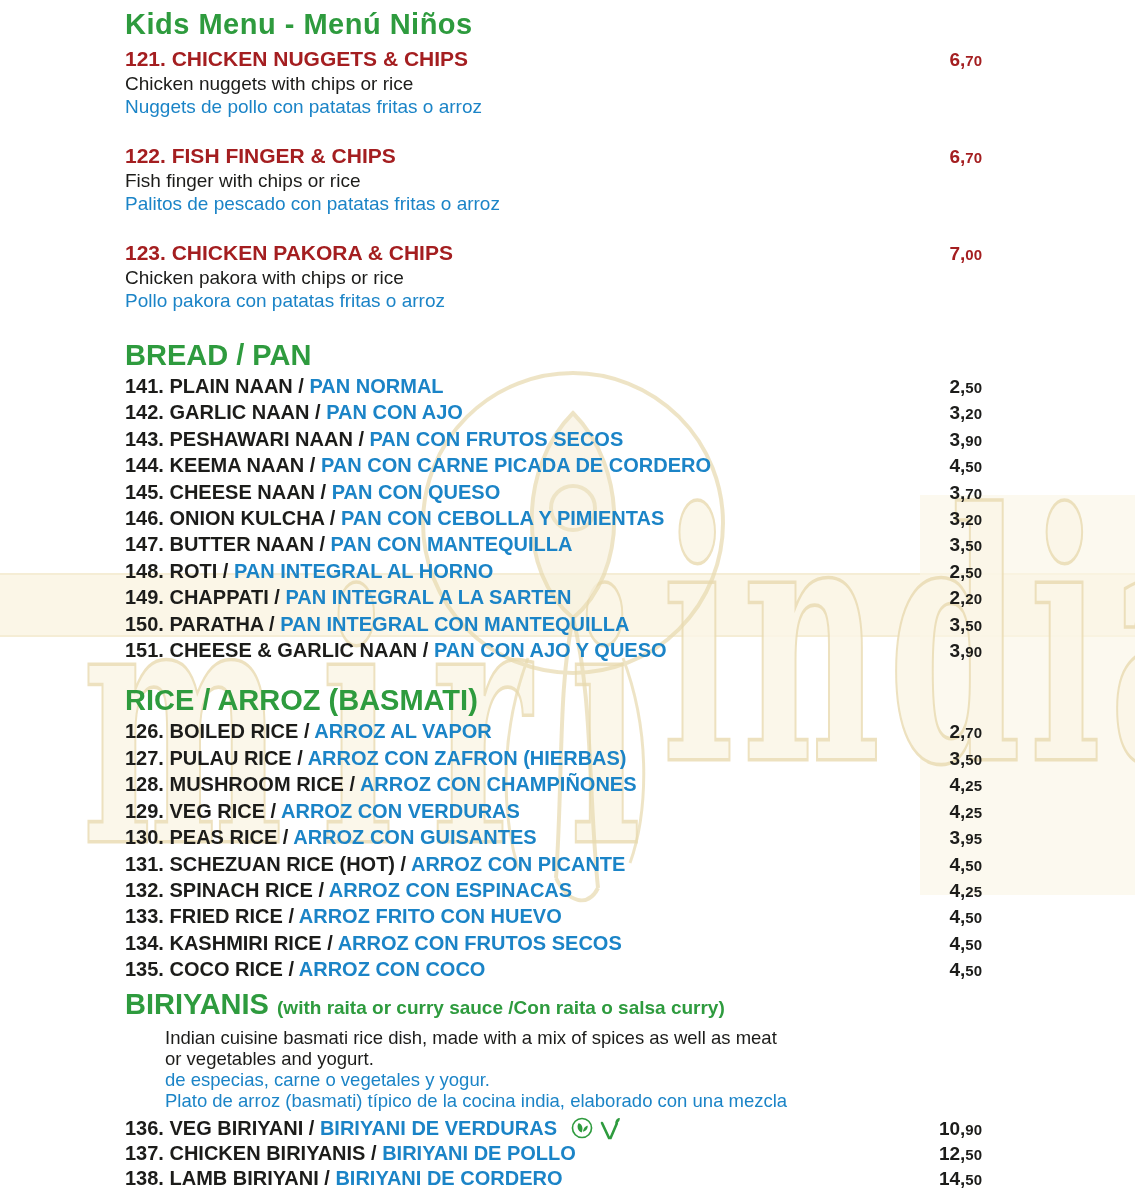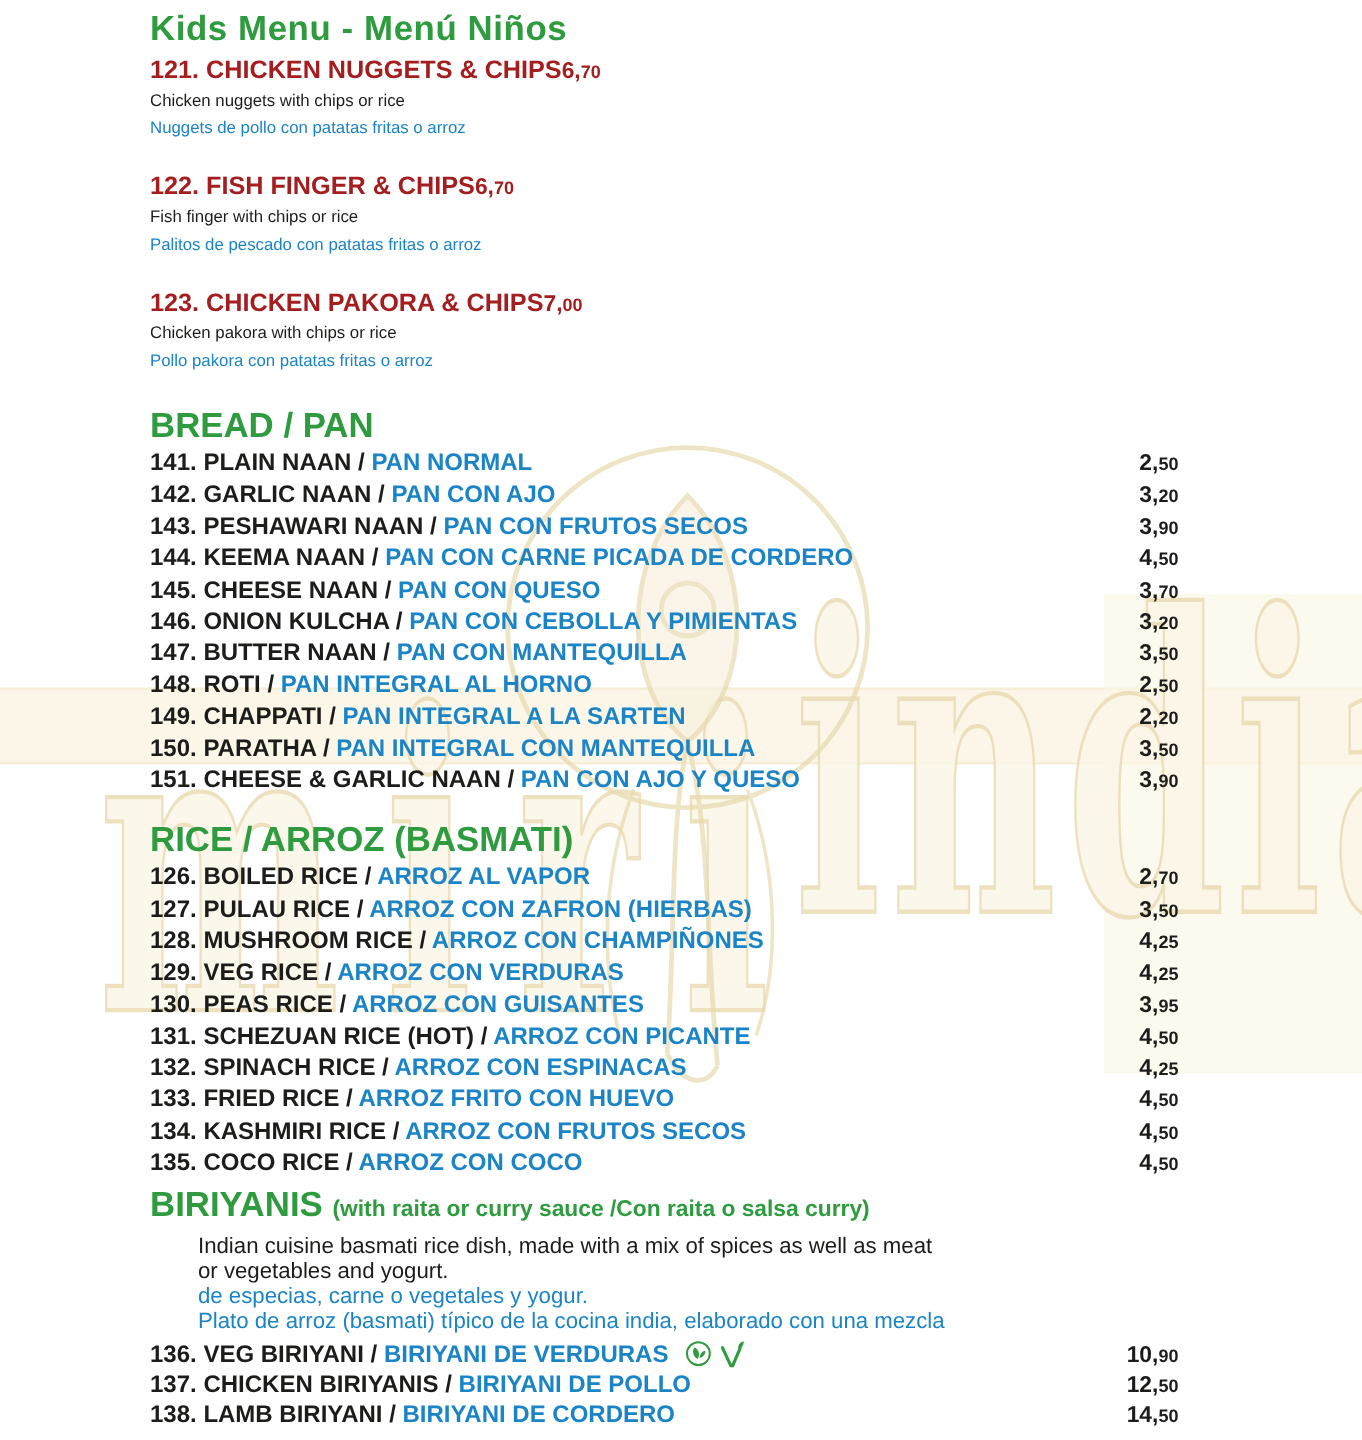--- a/index.html
+++ b/index.html
@@ -19,23 +19,23 @@
   .wm-band-right{position:absolute;left:920px;top:495px;width:215px;height:400px;background:#FBF6E6;opacity:.65;}
   .wm-word{position:absolute;font-family:"DejaVu Serif", serif;font-weight:bold;line-height:1;
     color:var(--wm-fill);-webkit-text-stroke:2px var(--wm-line);opacity:.85;transform-origin:top left;}
   .wm-left{left:82px;top:552px;font-size:190px;letter-spacing:38px;transform:scaleY(1.8);}
   .wm-right{left:662px;top:470px;font-size:190px;letter-spacing:8px;transform:scaleY(1.8);}
   .wm-logo{position:absolute;left:408px;top:358px;opacity:.7;}
   
   .content{position:absolute;left:125px;top:0;width:857px;z-index:1;}
   .page-title{font-size:29px;line-height:44px;font-weight:bold;color:var(--green);margin:2px 0 2px 0;letter-spacing:.5px;}
   .kids-item{margin-bottom:27px;}
-  .kids-row{display:flex;align-items:baseline;line-height:22px;}
+  .kids-row{display:flex;justify-content:space-between;align-items:baseline;line-height:22px;}
   .kids-name{color:var(--red);font-weight:bold;font-size:21px;}
-  .desc{font-size:14px;line-height:23px;color:var(--ink);}
+  .desc{font-size:19px;line-height:23px;color:var(--ink);}
   .desc.es{color:var(--blue);}
   .section-header{color:var(--green);font-size:29px;line-height:32px;font-weight:bold;margin:20px 0 3px 0;}
   .section-header.biriyani{margin-top:4px;}
   .hdr-note{font-size:19px;letter-spacing:0;}
   .menu-row{display:flex;justify-content:space-between;align-items:baseline;line-height:24.4px;
     font-size:20px;font-weight:bold;white-space:nowrap;gap:34px;}
   .b-items .menu-row{line-height:23.8px;}
   .row-name .es{color:var(--blue);}
   .price{font-weight:bold;white-space:nowrap;color:var(--ink);}
   .price .pi{font-size:19px;}

